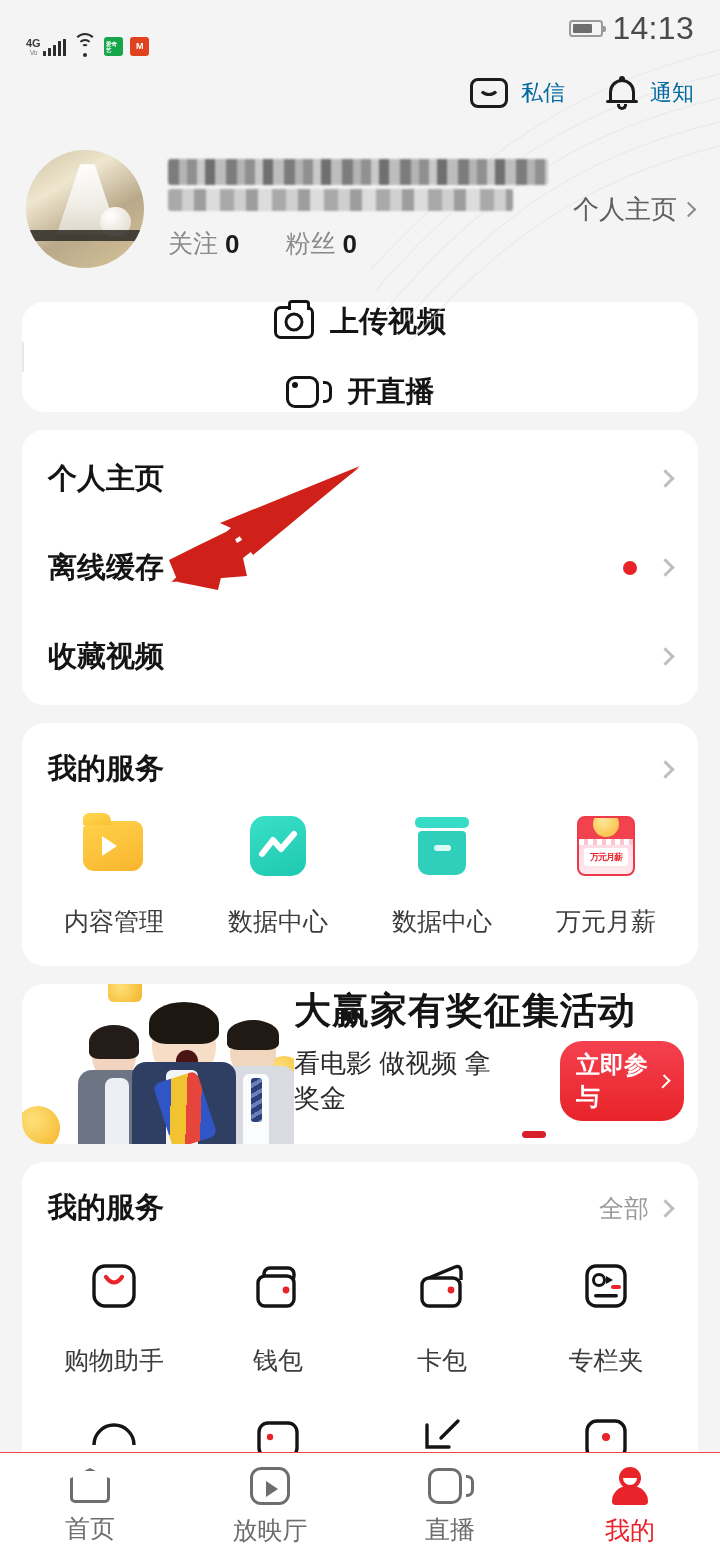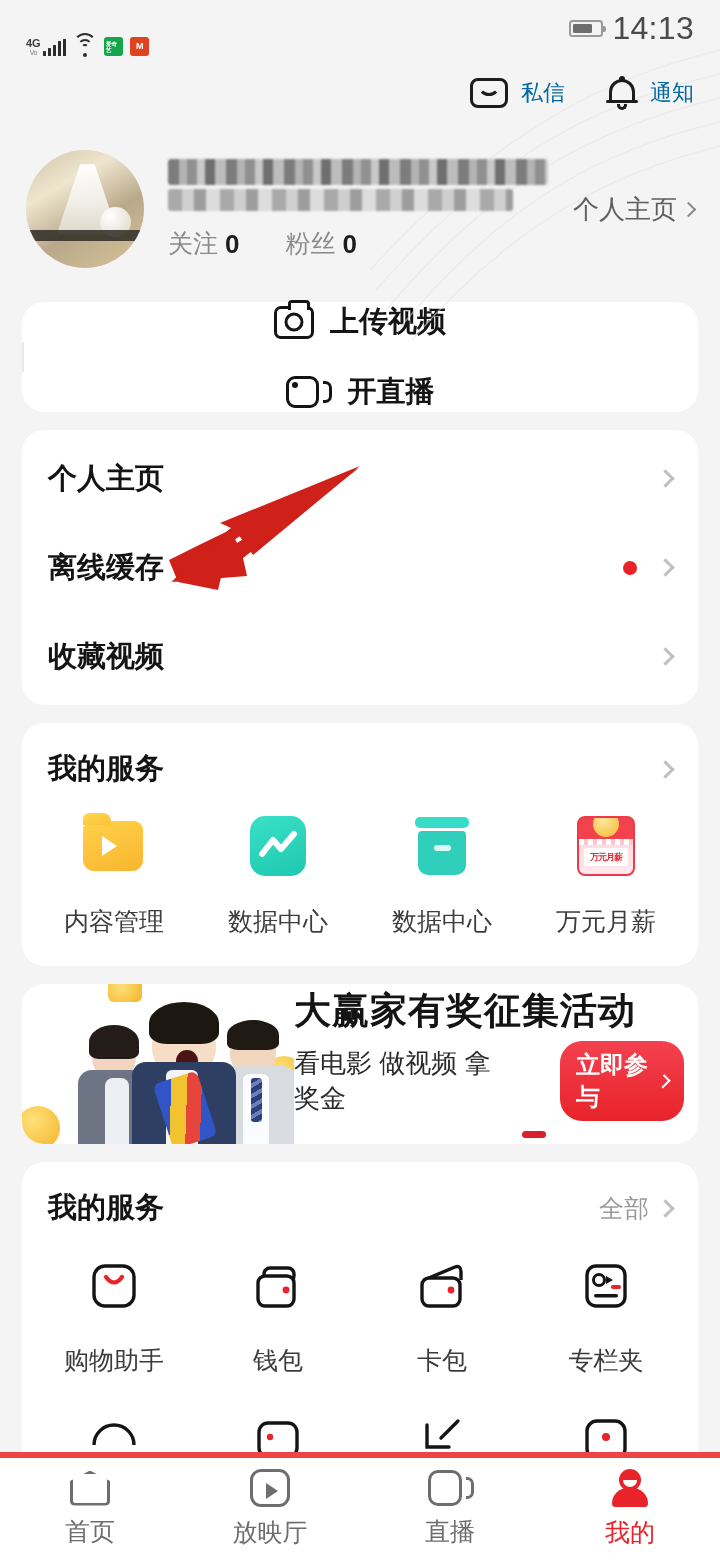--- a/index.html
+++ b/index.html
@@ -204,21 +204,21 @@
   .bn-sub{ display:flex; align-items:center; gap:14px; margin-top:9px; }
   .bn-sub .t{ font-size:26px; color:#2b2b2b; }
   .bn-btn{ background:linear-gradient(180deg,#f4414f,#e8232a); color:#fff;
     font-size:24px; font-weight:700; padding:8px 16px; border-radius:22px;
     display:flex; align-items:center; gap:5px;margin-left:48px; }
   .bn-dash{ width:24px; height:7px; border-radius:4px; background:#d7202c;
             margin:10px 0 0 228px; }
 
   
   .bottomnav{ position:absolute; left:0; bottom:0; width:100%; height:108px;
-    background:#fff; border-top:6px solid #ef4444; display:flex; z-index:9; }
+    background:#fff; border-top:1px solid #ef4444; display:flex; z-index:9; }
   .nav{ flex:1; display:flex; flex-direction:column; align-items:center;
         justify-content:center; gap:9px; }
   .nav .lbl{ font-size:25px; color:#6d6d6d; }
   .nav.active .lbl{ color:#e8232a; }
   .ic-home{ width:40px; height:35px; border:3px solid #6d6d6d;
     border-radius:9px 9px 5px 5px; position:relative;
     clip-path:polygon(0 30%,50% 0,100% 30%,100% 100%,0 100%); }
   .ic-play{ width:40px; height:38px; border:3px solid #6d6d6d; border-radius:11px;
     position:relative; }
   .ic-play::after{ content:""; position:absolute; left:13px; top:11px;

